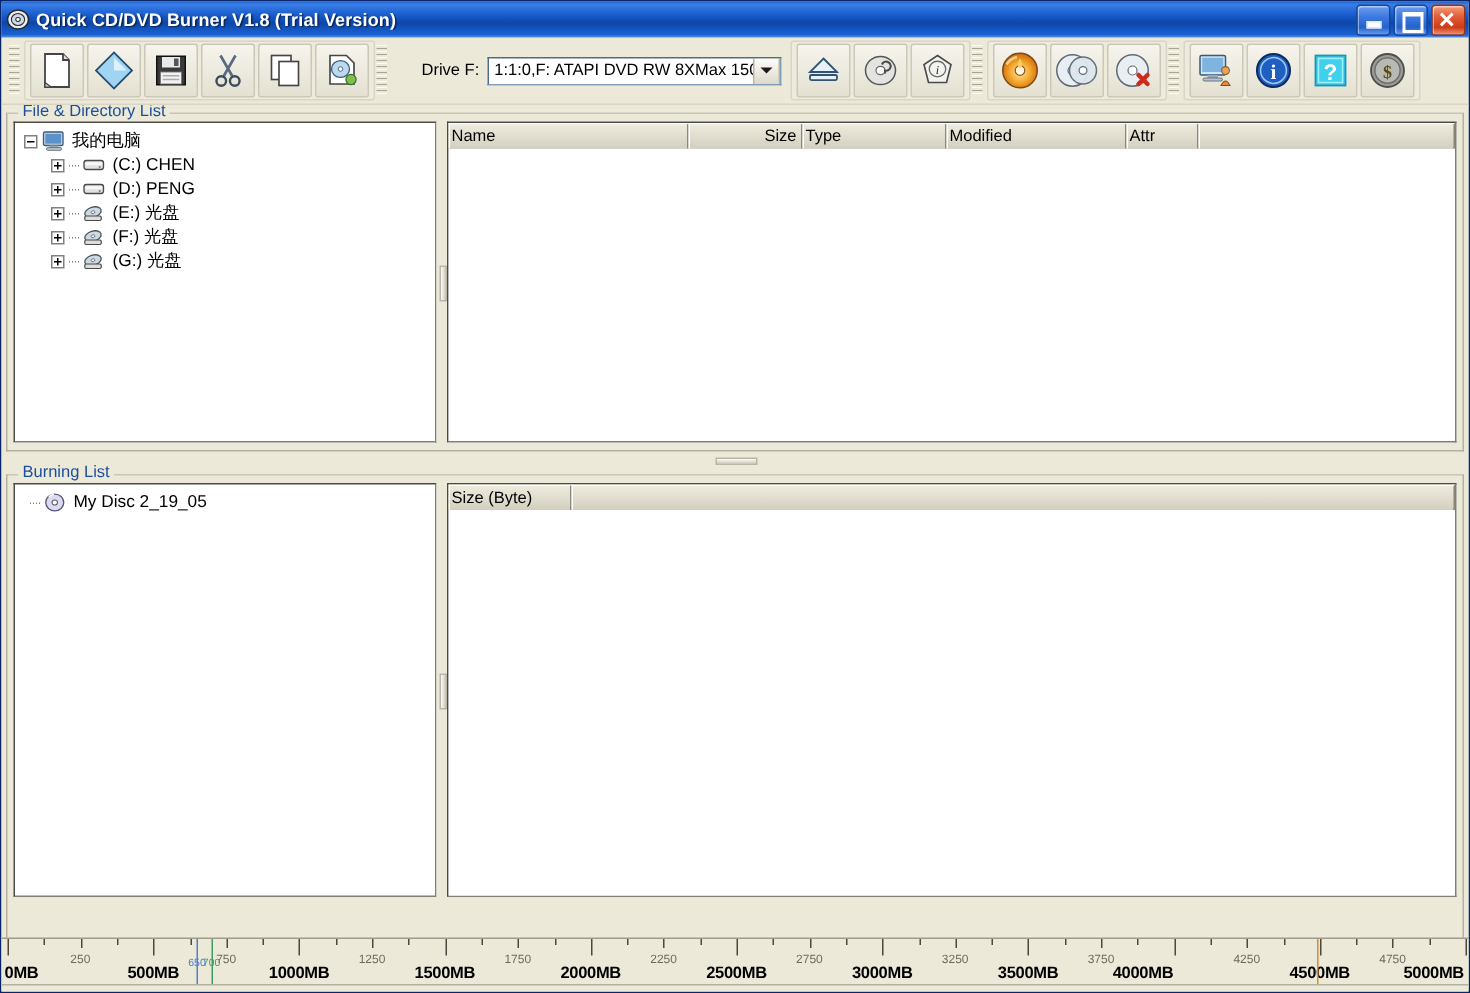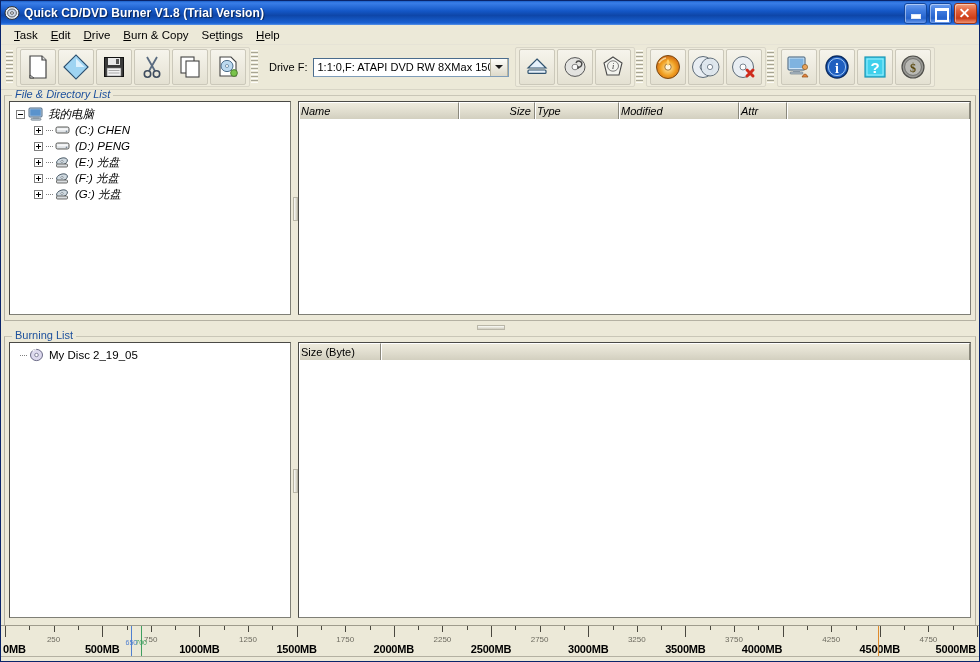--- a/index.html
+++ b/index.html
@@ -74,21 +74,21 @@
     border:1px solid #d9d6c8;border-radius:2px;background:#eeebdc;
   }
   .tbtn{
     width:34px;height:34px;margin:0 1px;border:1px solid transparent;border-radius:2px;
     display:flex;align-items:center;justify-content:center;position:relative;
     background:linear-gradient(to bottom,#f6f4ec,#e4e1d2);
     border-color:#cbc8ba;
   }
   .tbtn svg{display:block;}
   .drivebox{display:flex;align-items:center;padding:0 6px 0 8px;height:38px;}
-  .drivelabel{font-size:11px;color:#000;margin-right:5px;white-space:nowrap;}
+  .drivelabel{font-size:11px;color:#000;margin-right:5px;white-space:nowrap;margin-left:12px;}
   .drivecombo{
     width:196px;height:19px;box-sizing:border-box;background:#fff;
     border:1px solid #7f9db9;border-top-color:#4b6c8c;border-left-color:#4b6c8c;
     display:flex;align-items:center;font-size:11px;color:#000;
     padding-left:4px;position:relative;overflow:hidden;white-space:nowrap;
   }
   .drivecombo .cbtext{flex:1 1 auto;overflow:hidden;}
   .cbarrow{
     width:16px;height:17px;flex:0 0 16px;margin-right:0px;
     background:linear-gradient(to bottom,#fdfdfa,#ddd9c9);
@@ -202,28 +202,20 @@
       <span class="wbtn max">
           <i></i>
         </span>
       <span class="wbtn close">
           <i></i>
           <i></i>
         </span>
     </span>
   </div>
 
-  <div class="menubar">
-    <span class="menu-item"><u>T</u><span>ask</span></span>
-    <span class="menu-item"><u>E</u><span>dit</span></span>
-    <span class="menu-item"><u>D</u><span>rive</span></span>
-    <span class="menu-item"><u>B</u><span>urn &amp; Copy</span></span>
-    <span class="menu-item">Se<u>t</u><span>tings</span></span>
-    <span class="menu-item"><u>H</u><span>elp</span></span>
-  </div>
 
   <div class="toolbar">
     <span class="grip"></span>
     <span class="tgroup">
       <span class="tbtn">
         <svg width="26" height="26" viewBox="0 0 26 26">
           <path d="M5 2 h12 l4 4 v18 H5 Z" fill="#ffffff" stroke="#444" stroke-width="1.2"></path>
           <path d="M17 2 v4 h4" fill="#dfdfdf" stroke="#444" stroke-width="1.2"></path>
           <path d="M5 21 l4 3 H5 Z" fill="#cfcfcf" stroke="#444" stroke-width=".8"></path>
         </svg>
@@ -364,21 +356,21 @@
           <circle cx="14" cy="14" r="11" fill="#9a9a96" stroke="#4e4e4a" stroke-width="1.2"></circle>
           <circle cx="14" cy="14" r="8.4" fill="#b9b9b4" stroke="#6a6a66" stroke-width=".9"></circle>
           <text x="14" y="19" font-size="12" font-weight="bold" text-anchor="middle" fill="#5b4a10" font-family="Liberation Serif, serif">$</text>
         </svg>
       </span>
     </span>
   </div>
 
   <div class="content">
 
-    <div class="groupbox" style="height:232px;font-style:italic;">
+    <div class="groupbox" style="height:232px;">
       <span class="gb-legend">File &amp; Directory List</span>
       <div class="gb-frame" style="height:226px;">
         <div class="panes" style="height:214px;">
           <div class="pane" style="width:282px;">
             <div class="tree">
               <div class="tnode">
                 <span class="tbox"></span>
                 <span class="ticon">
                   <svg width="16" height="14" viewBox="0 0 16 14">
                     <rect x="1" y="1" width="13" height="9" rx="1" fill="#c9d9e8" stroke="#3a5a78" stroke-width=".9"></rect>
@@ -456,21 +448,21 @@
               </div>
             </div>
           </div>
 
           <div class="vsplit"></div>
 
           <div class="pane" style="flex:1 1 auto;">
             <div class="lv-head">
               <span class="lv-col" style="width:160px;">Name</span>
               <span class="lv-col right" style="width:76px;">Size</span>
-              <span class="lv-col" style="width:84px;">Type</span>
+              <span class="lv-col" style="width:96px;">Type</span>
               <span class="lv-col" style="width:120px;">Modified</span>
               <span class="lv-col" style="width:48px;">Attr</span>
               <span class="lv-col" style="flex:1 1 auto;"></span>
             </div>
             <div class="lv-body"></div>
           </div>
         </div>
       </div>
     </div>
 

